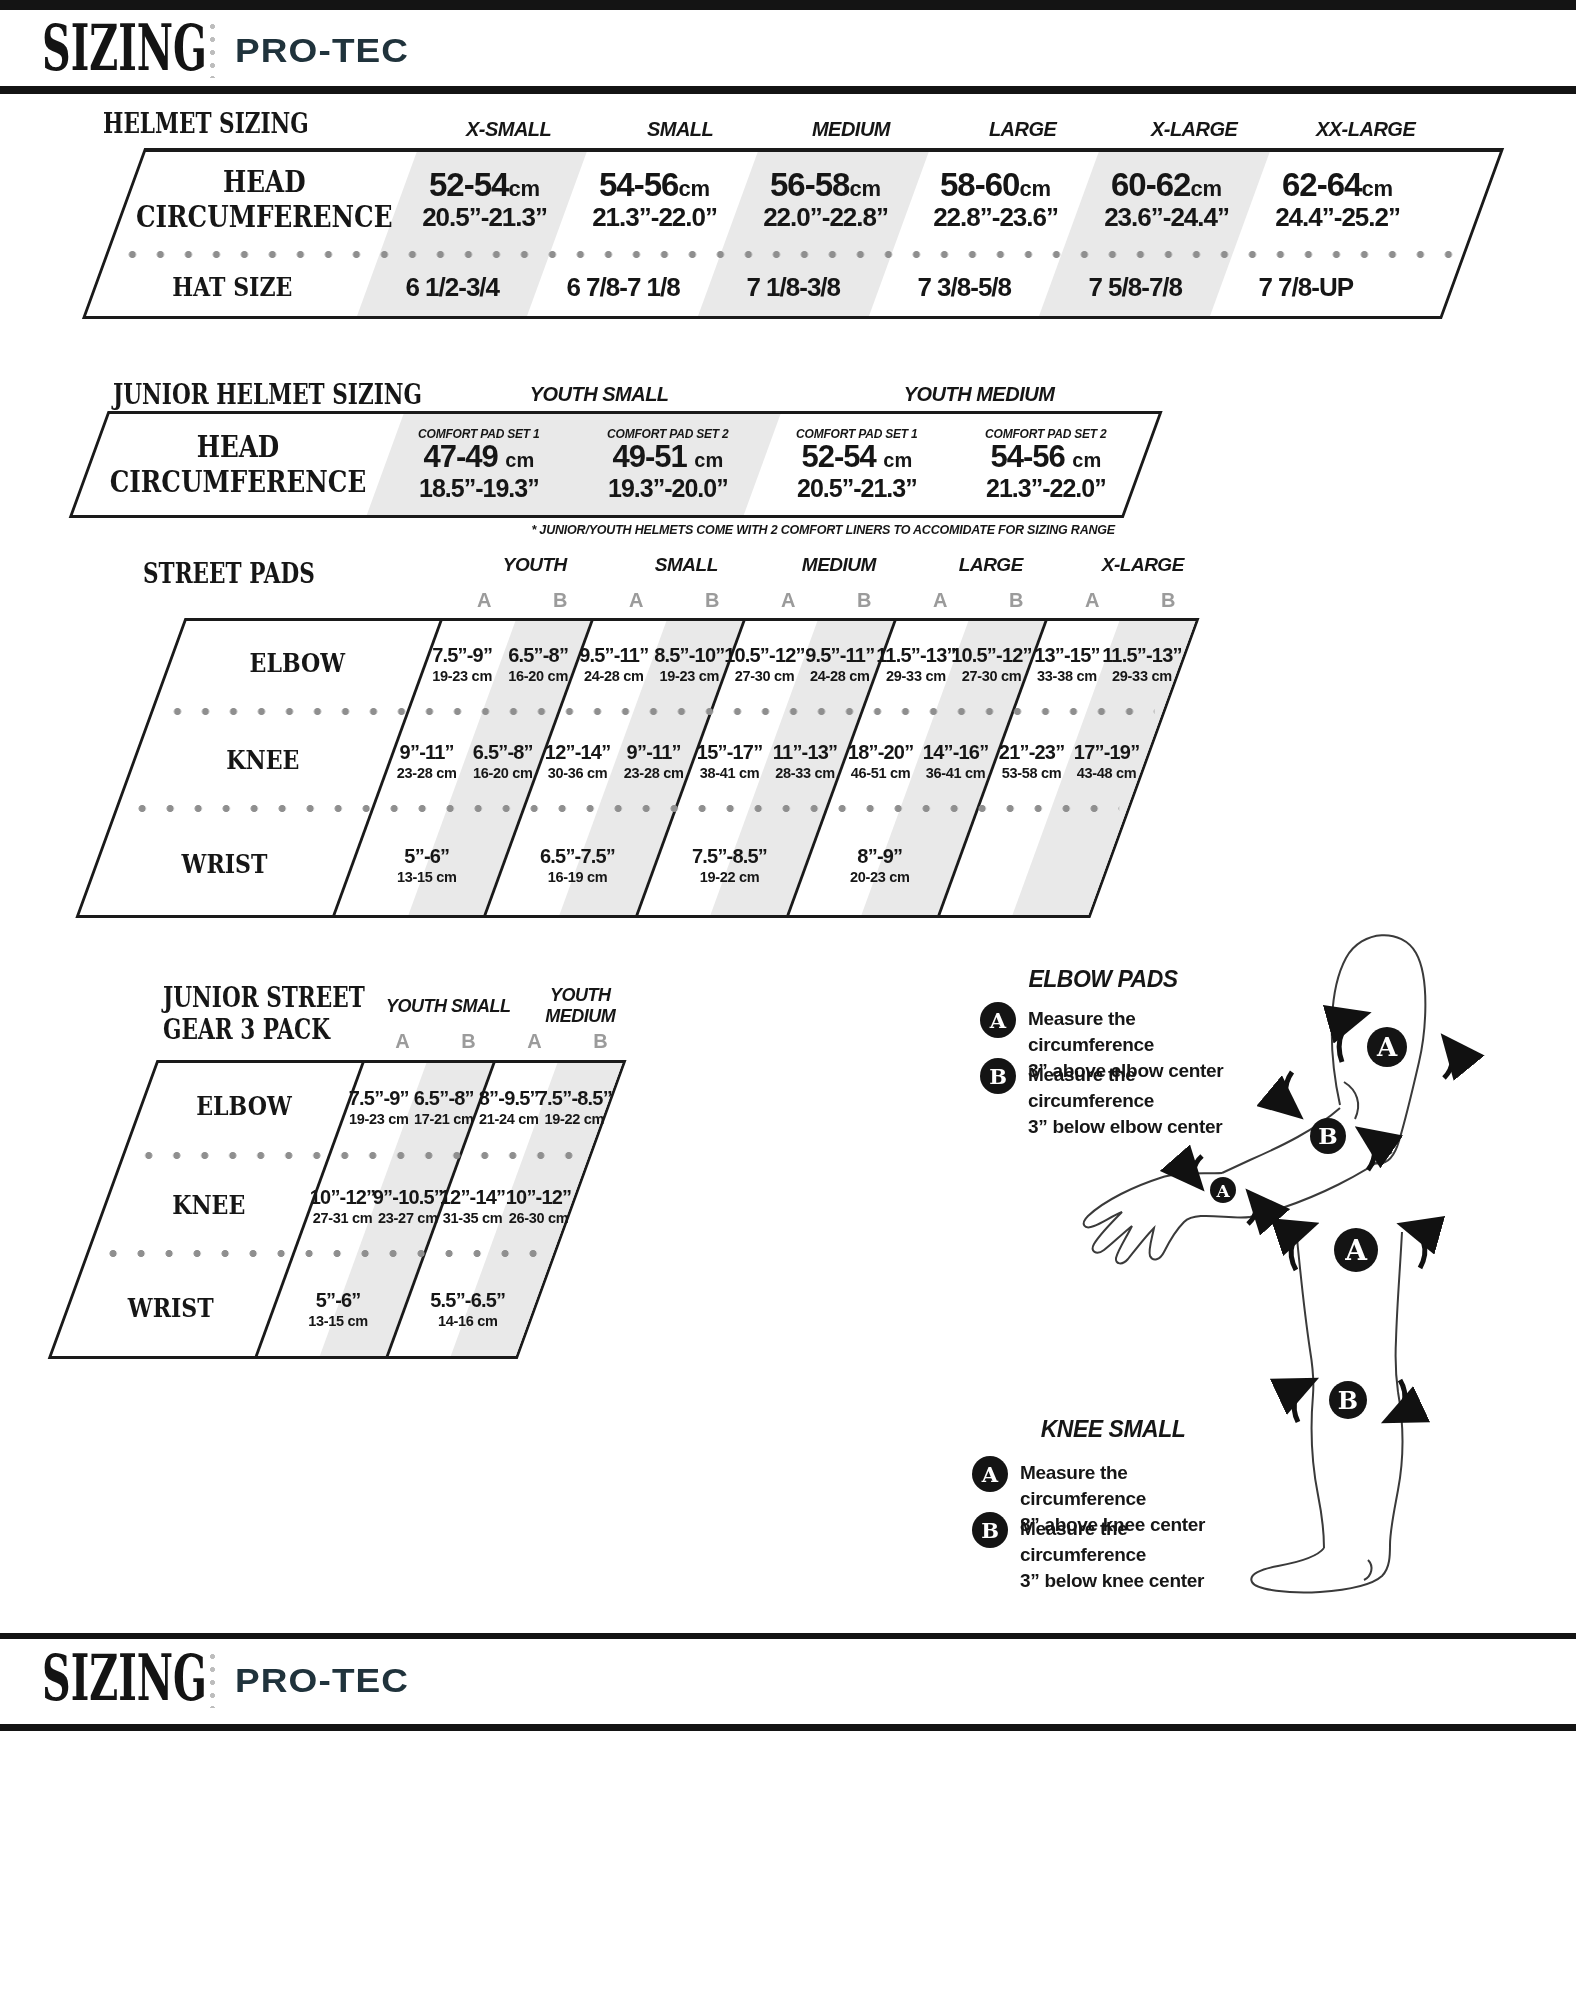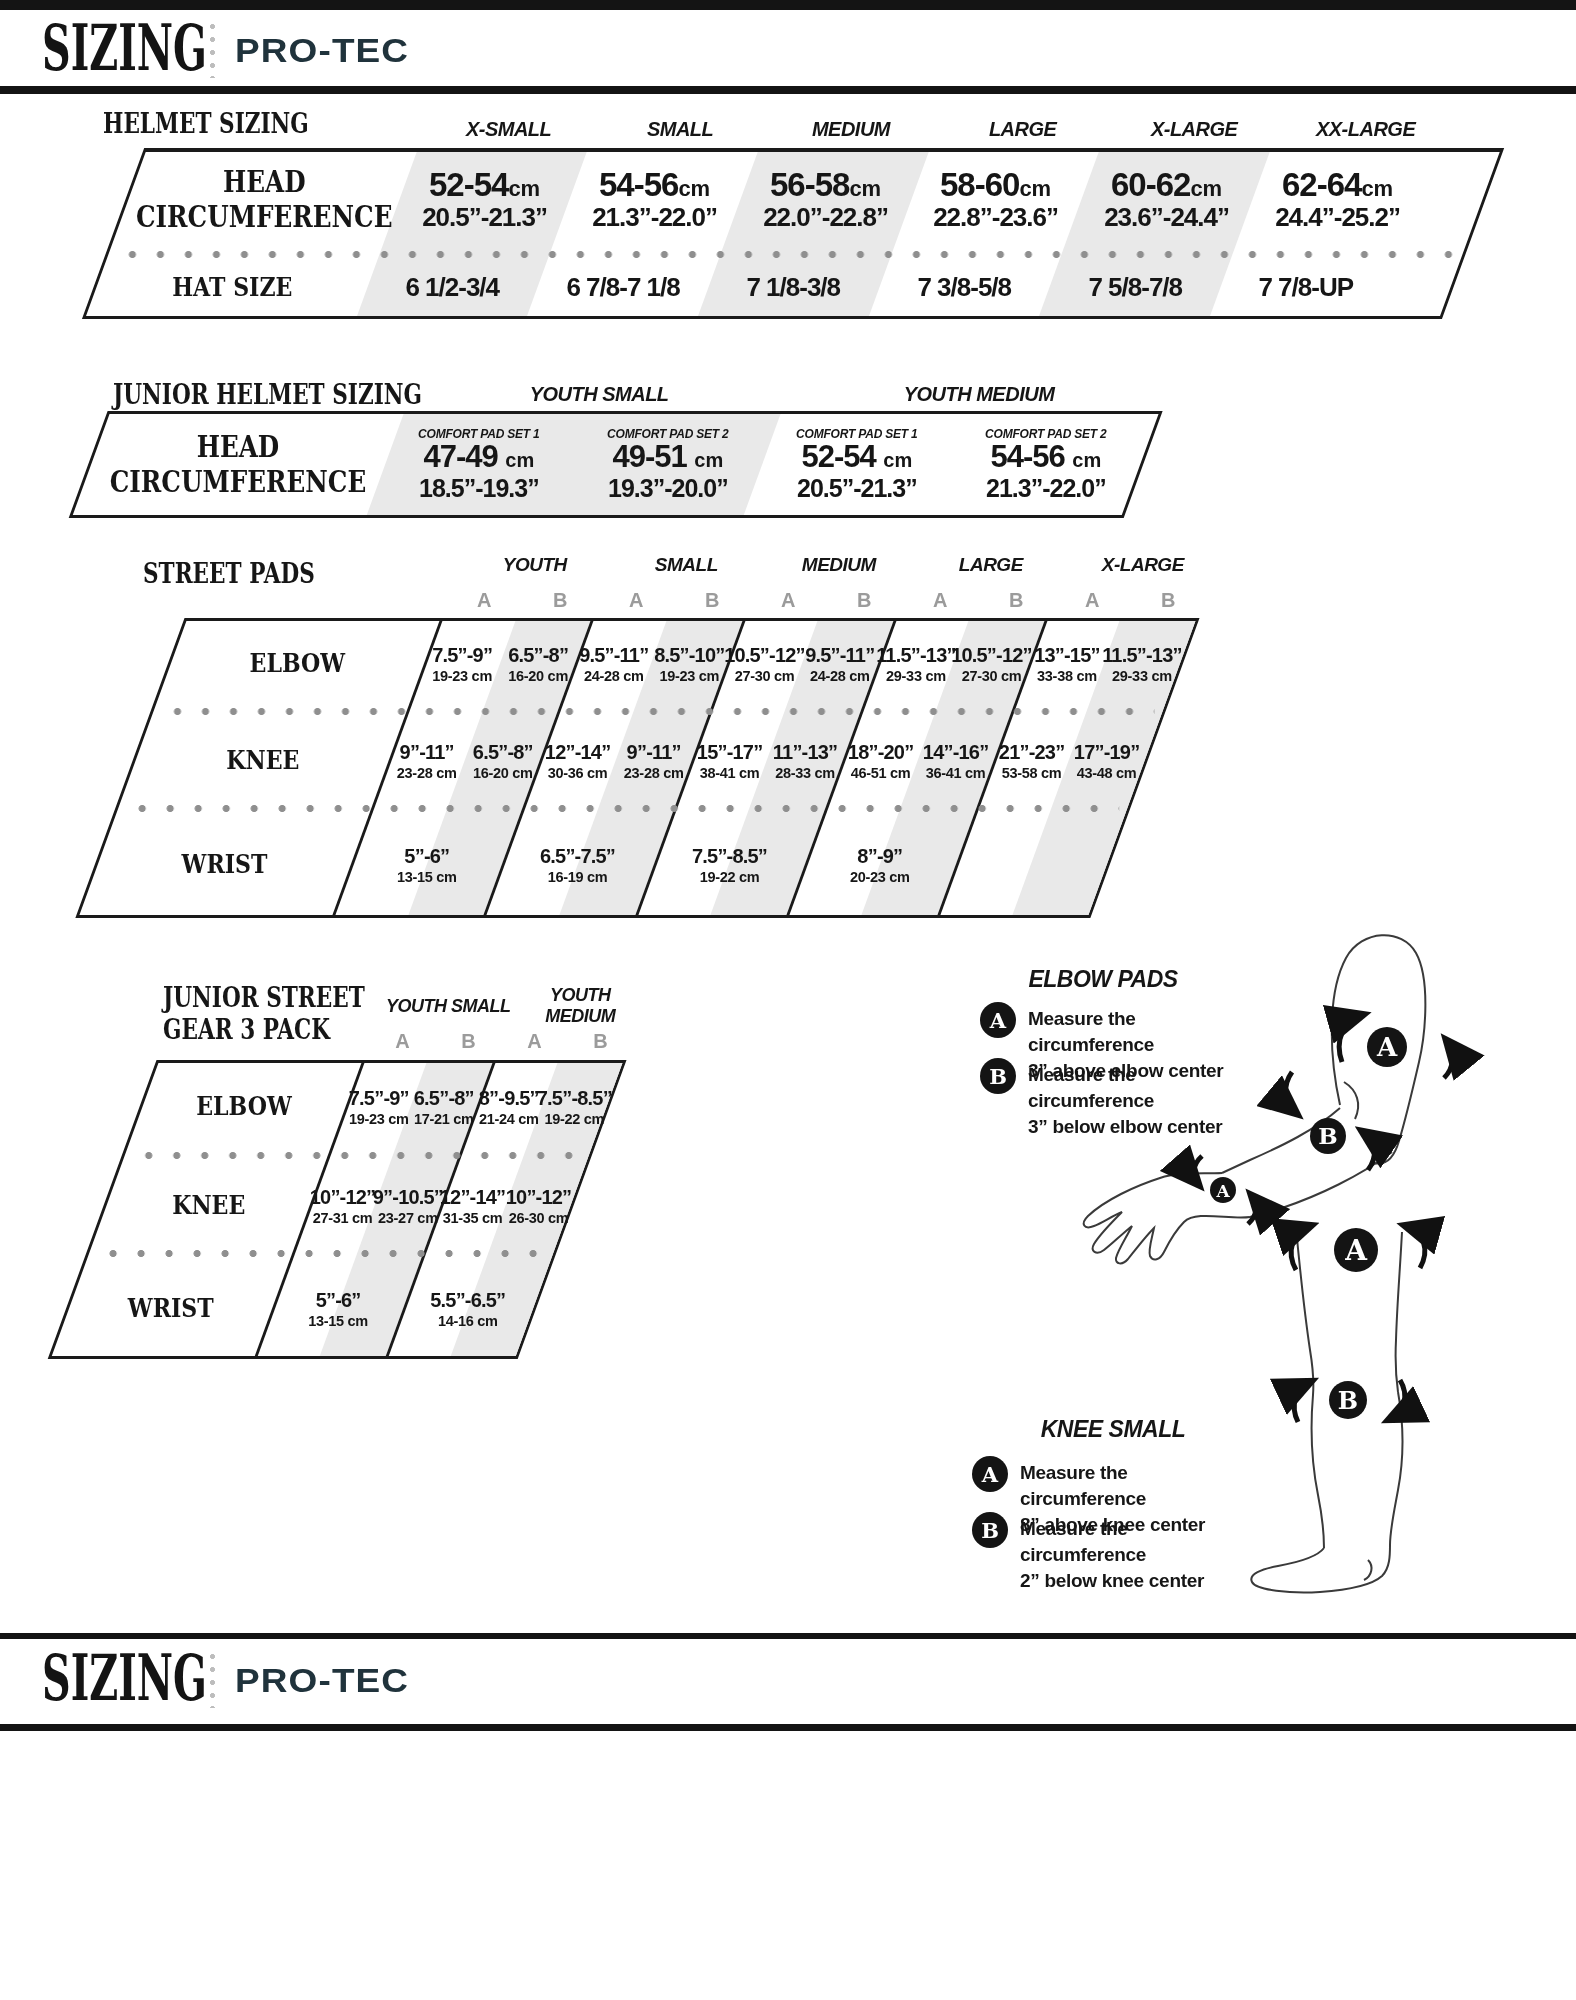--- a/index.html
+++ b/index.html
@@ -209,20 +209,21 @@
         <div class="cell" style="width:18%;">
             <div class="unskew">
           <div class="set-lbl">COMFORT PAD SET 2</div>
           <div class="cm-big" style="font-size:31px;"><span>54-56</span>&nbsp;<span class="unit" style="font-size:20px;">cm</span></div>
           <div class="in-mid" style="font-size:25px;">21.3”-22.0”</div>
             </div>
           </div>
       </div>
     </div>
   </div>
+  <div class="abs foot-note" style="left:120px;top:523px;width:995px;">* JUNIOR/YOUTH HELMETS COME WITH 2 COMFORT LINERS TO ACCOMIDATE FOR SIZING RANGE</div>
 
   <div class="abs slab title" style="left:143px;top:558px;">STREET PADS</div>
 
   <div class="skew" style="left:210px;top:548px;width:1015px;">
     <div class="hdr-row" style="height:34px;">
       <div style="width:25.1%;"></div>
       <div class="cell" style="width:14.98%;">
           <span class="unskew-c size-hd" style="font-size:19px;">YOUTH</span>
         </div>
       <div class="cell" style="width:14.98%;">
@@ -596,21 +597,21 @@
     </div>
   <div class="abs meas-line" style="left:1020px;top:1460px;width:230px;">
     <div>Measure the circumference</div>
     <div>8” above knee center</div>
   </div>
   <div class="abs badge" style="left:972px;top:1512px;">
       <span>B</span>
     </div>
   <div class="abs meas-line" style="left:1020px;top:1516px;width:230px;">
     <div>Measure the circumference</div>
-    <div>2” below knee center</div>
+    <div>3” below knee center</div>
   </div>
 
   <svg class="abs" style="left:1040px;top:930px;" width="536" height="690" viewBox="1040 930 536 690">
     <defs>
       <marker id="ah" markerWidth="9" markerHeight="8" refX="7" refY="4" orient="auto">
         <path d="M0,0 L9,4 L0,8 z" fill="#111"></path>
       </marker>
     </defs>
     <g fill="none" stroke="#3a3a3a" stroke-width="2">
       <path d="M1340,1105 C1330,1060 1326,995 1346,958 C1362,929 1402,928 1416,953 C1430,978 1426,1032 1419,1062 C1413,1088 1406,1118 1399,1141 C1394,1158 1386,1166 1374,1163"></path>

